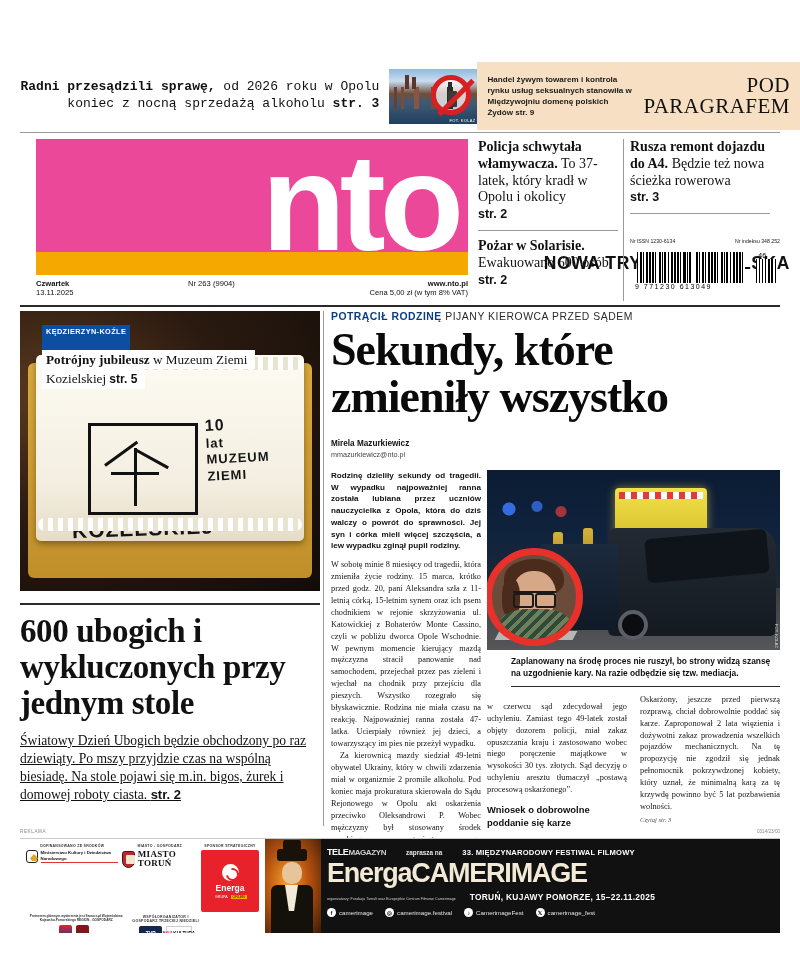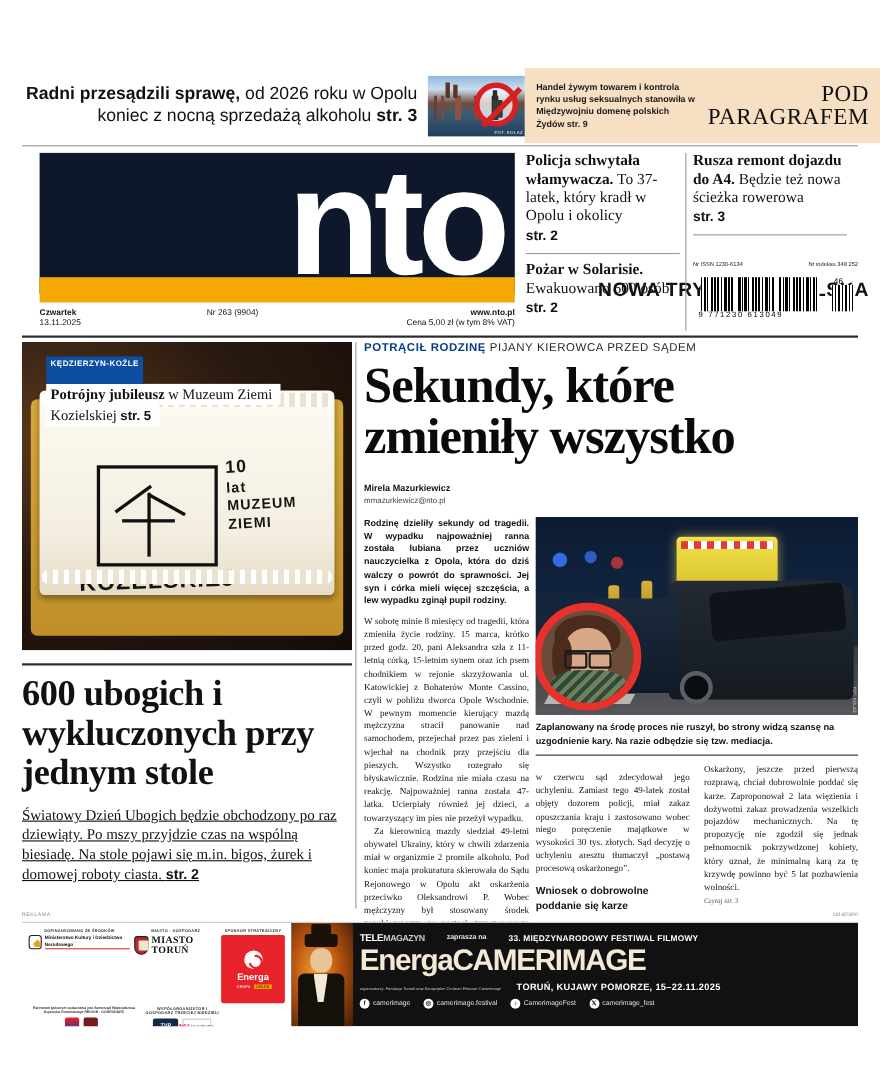--- a/index.html
+++ b/index.html
@@ -14,22 +14,22 @@
   
   .promo-strip {
     position: absolute; left: 0; top: 62px; width: 800px; height: 68px;
     display: flex; align-items: stretch;
   }
   .promo-left {
     width: 470px; display: flex; align-items: center; justify-content: flex-end;
     padding-right: 10px;
   }
   .promo-left-text {
-    text-align: right; font-size: 16px; line-height: 1.28;
-    font-family: Liberation Sans, sans-serif; color: #111;
+    text-align: right; font-size: 13px; line-height: 1.28;
+    font-family: Liberation Mono, monospace; color: #111;
   }
   .promo-left-text b { font-weight: bold; }
   .promo-pic {
     position: relative; width: 88px; height: 55px; align-self: center;
     overflow: hidden; flex: none;
     background: linear-gradient(#8fb8dc 0%, #c9ddf0 22%, #6e4f3d 45%, #3e5a76 62%, #20405e 100%);
   }
   .promo-pic .skyline {
     position:absolute; left:0; top:18px; width:100%; height:22px;
     background:
@@ -75,21 +75,21 @@
     font-size: 21px; line-height: 1.02; color: #111; letter-spacing: .5px;
   }
 
   .hr-under-promo {
     position:absolute; left:20px; top:132px; width:760px; height:1px; background:#9a9a9a;
   }
 
   
   .masthead {
     position:absolute; left:36px; top:139px; width:432px; height:128px;
-    background:#0f172a;
+    background:#ec4899;
   }
   .nto {
     position:absolute; right:10px; top:-6px;
     font-family:"Liberation Sans", sans-serif; font-weight:bold;
     font-size:138px; color:#fff; letter-spacing:-6px; line-height:1;
   }
   .nto-bar {
     position:absolute; left:36px; top:252px; width:432px; height:23px;
     background:#f5a800;
   }
@@ -346,21 +346,21 @@
   .portrait .glasses:after { right:0; }
   .portrait .body {
     position:absolute; left:8px; bottom:-4px; width:70px; height:34px;
     background: repeating-linear-gradient(135deg,#2f4a3a 0 4px,#6f7f5a 4px 8px);
     border-radius: 40% 40% 0 0;
   }
 
   .caption {
     margin-top:6px; font-family:"Liberation Sans", sans-serif; font-weight:bold;
     font-size:8.4px; line-height:1.42; color:#111;
-    border-bottom:1.5px solid #2a2a2a; padding-bottom:6px;
+    border-bottom:1.5px solid #2a2a2a; padding-bottom:6px;margin-left:24px;
   }
   .two-col-after {
     position:relative; margin-top:7px; display:flex; gap:13px;
   }
   .two-col-after .c { width:140px; }
   .subhead {
     font-family:"Liberation Sans", sans-serif; font-weight:bold; font-size:9.4px;
     line-height:1.35; color:#111; margin-top:8px;
   }
   .readmore {

